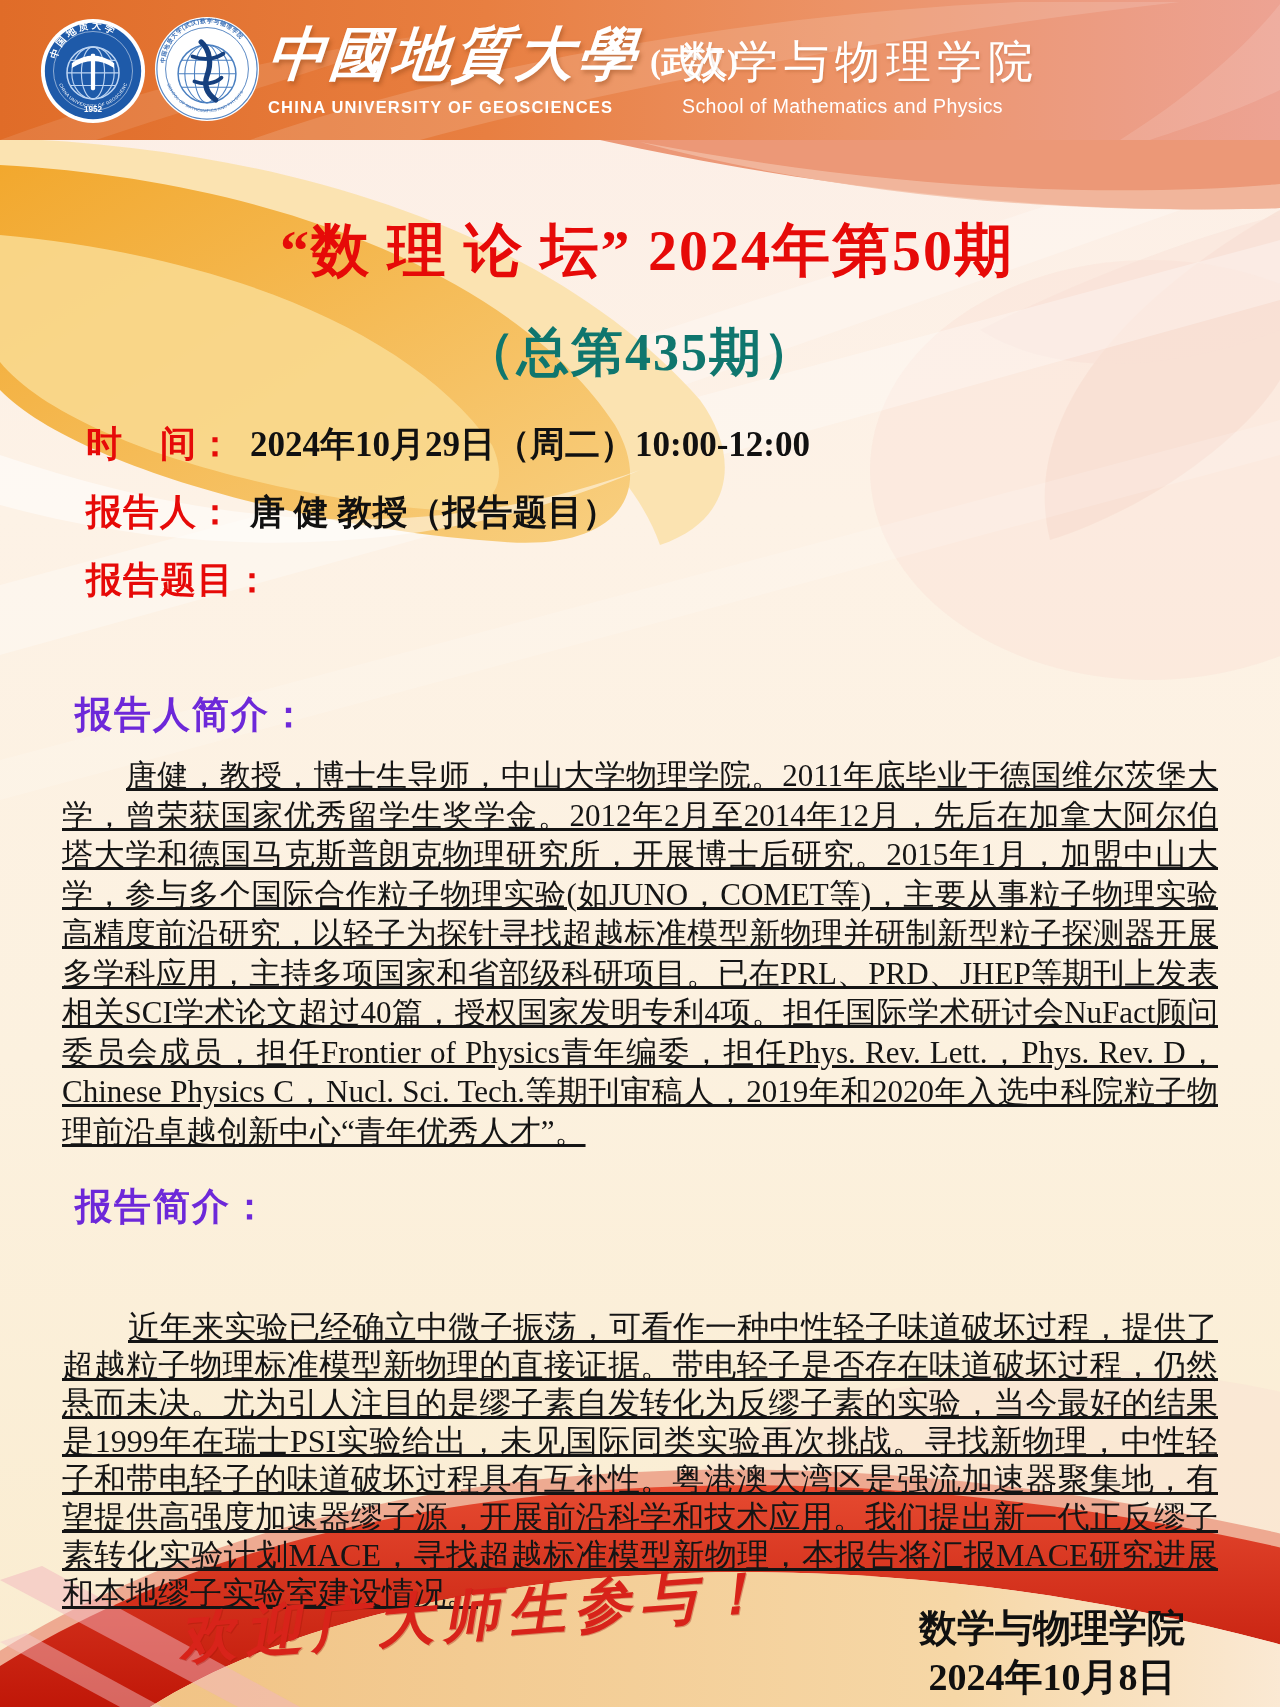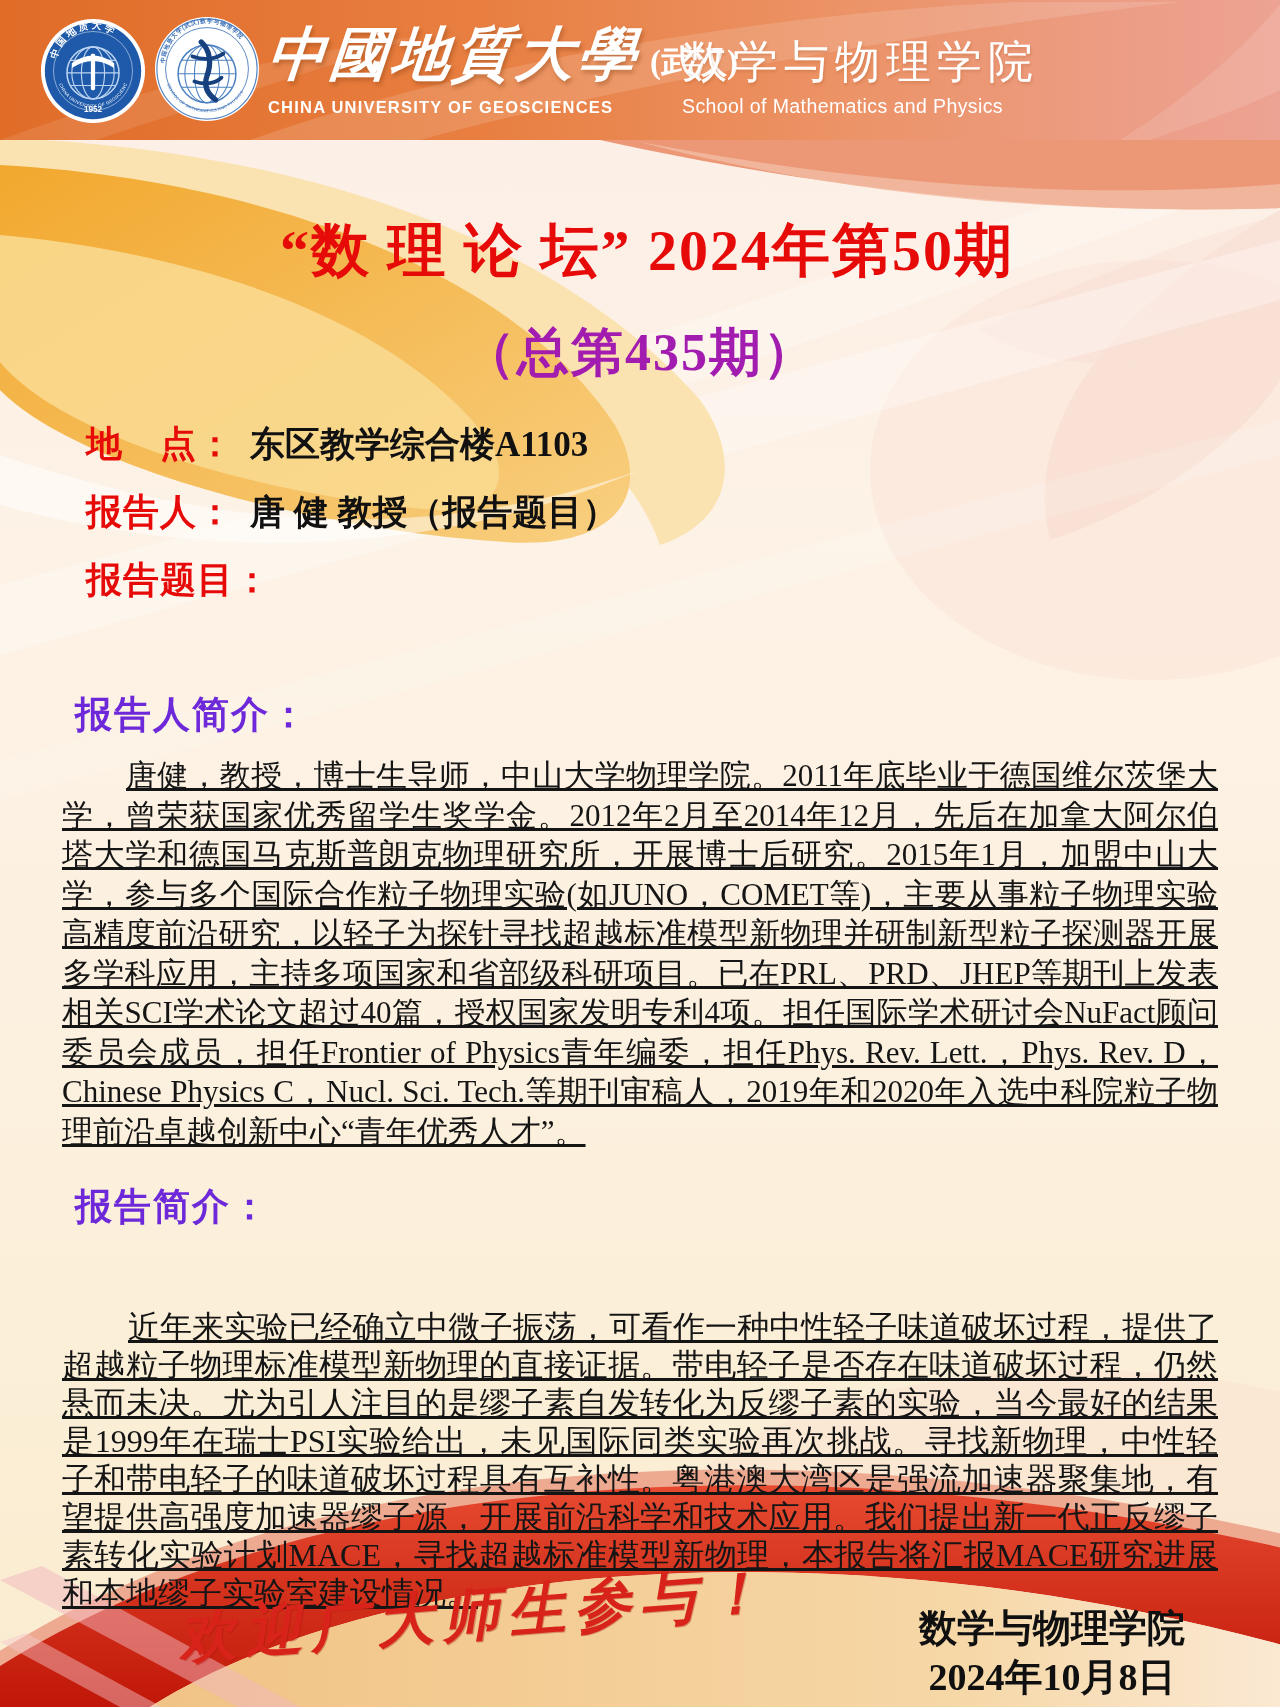--- a/index.html
+++ b/index.html
@@ -39,21 +39,21 @@
   }
 
   
   main { position:absolute; inset:0; z-index:2; }
   .title1 {
     position:absolute; top:212px; left:0; width:100%; margin:0; text-align:center;
     font-size:58px; font-weight:bold; color:#e60a08; letter-spacing:2px;padding-left:7px;
   }
   .title2 {
     position:absolute; top:318px; left:0; width:100%; margin:0; text-align:center;
-    font-size:52px; font-weight:bold; color:#a21caf; letter-spacing:2px;
+    font-size:52px; font-weight:bold; color:#0f766e; letter-spacing:2px;
   }
   .info { position:absolute; left:86px; top:420px; }
   .info-row { display:flex; align-items:baseline; height:68px; }
   .info-label {
     font-size:36px; font-weight:bold; color:#e60a08; letter-spacing:1px; white-space:nowrap;
   }
   .info-value {
     font-size:35px; font-weight:bold; color:#111111; margin-left:16px; white-space:nowrap;
   }
   .sec-head {
@@ -207,22 +207,22 @@
       <div class="school-en">School of Mathematics and Physics</div>
     </div>
   </header>
 
   <main>
     <h1 class="title1">“数 理 论 坛” 2024年第50期</h1>
     <h2 class="title2">（总第435期）</h2>
 
     <div class="info">
       <div class="info-row">
-        <span class="info-label">地　点：</span>
-        <span class="info-value">东区教学综合楼A1103</span>
+        <span class="info-label">时　间：</span>
+        <span class="info-value">2024年10月29日（周二）10:00-12:00</span>
       </div>
       <div class="info-row">
         <span class="info-label">报告人：</span>
         <span class="info-value">唐 健 教授（报告题目）</span>
       </div>
       <div class="info-row">
         <span class="info-label">报告题目：</span>
       </div>
     </div>
 

